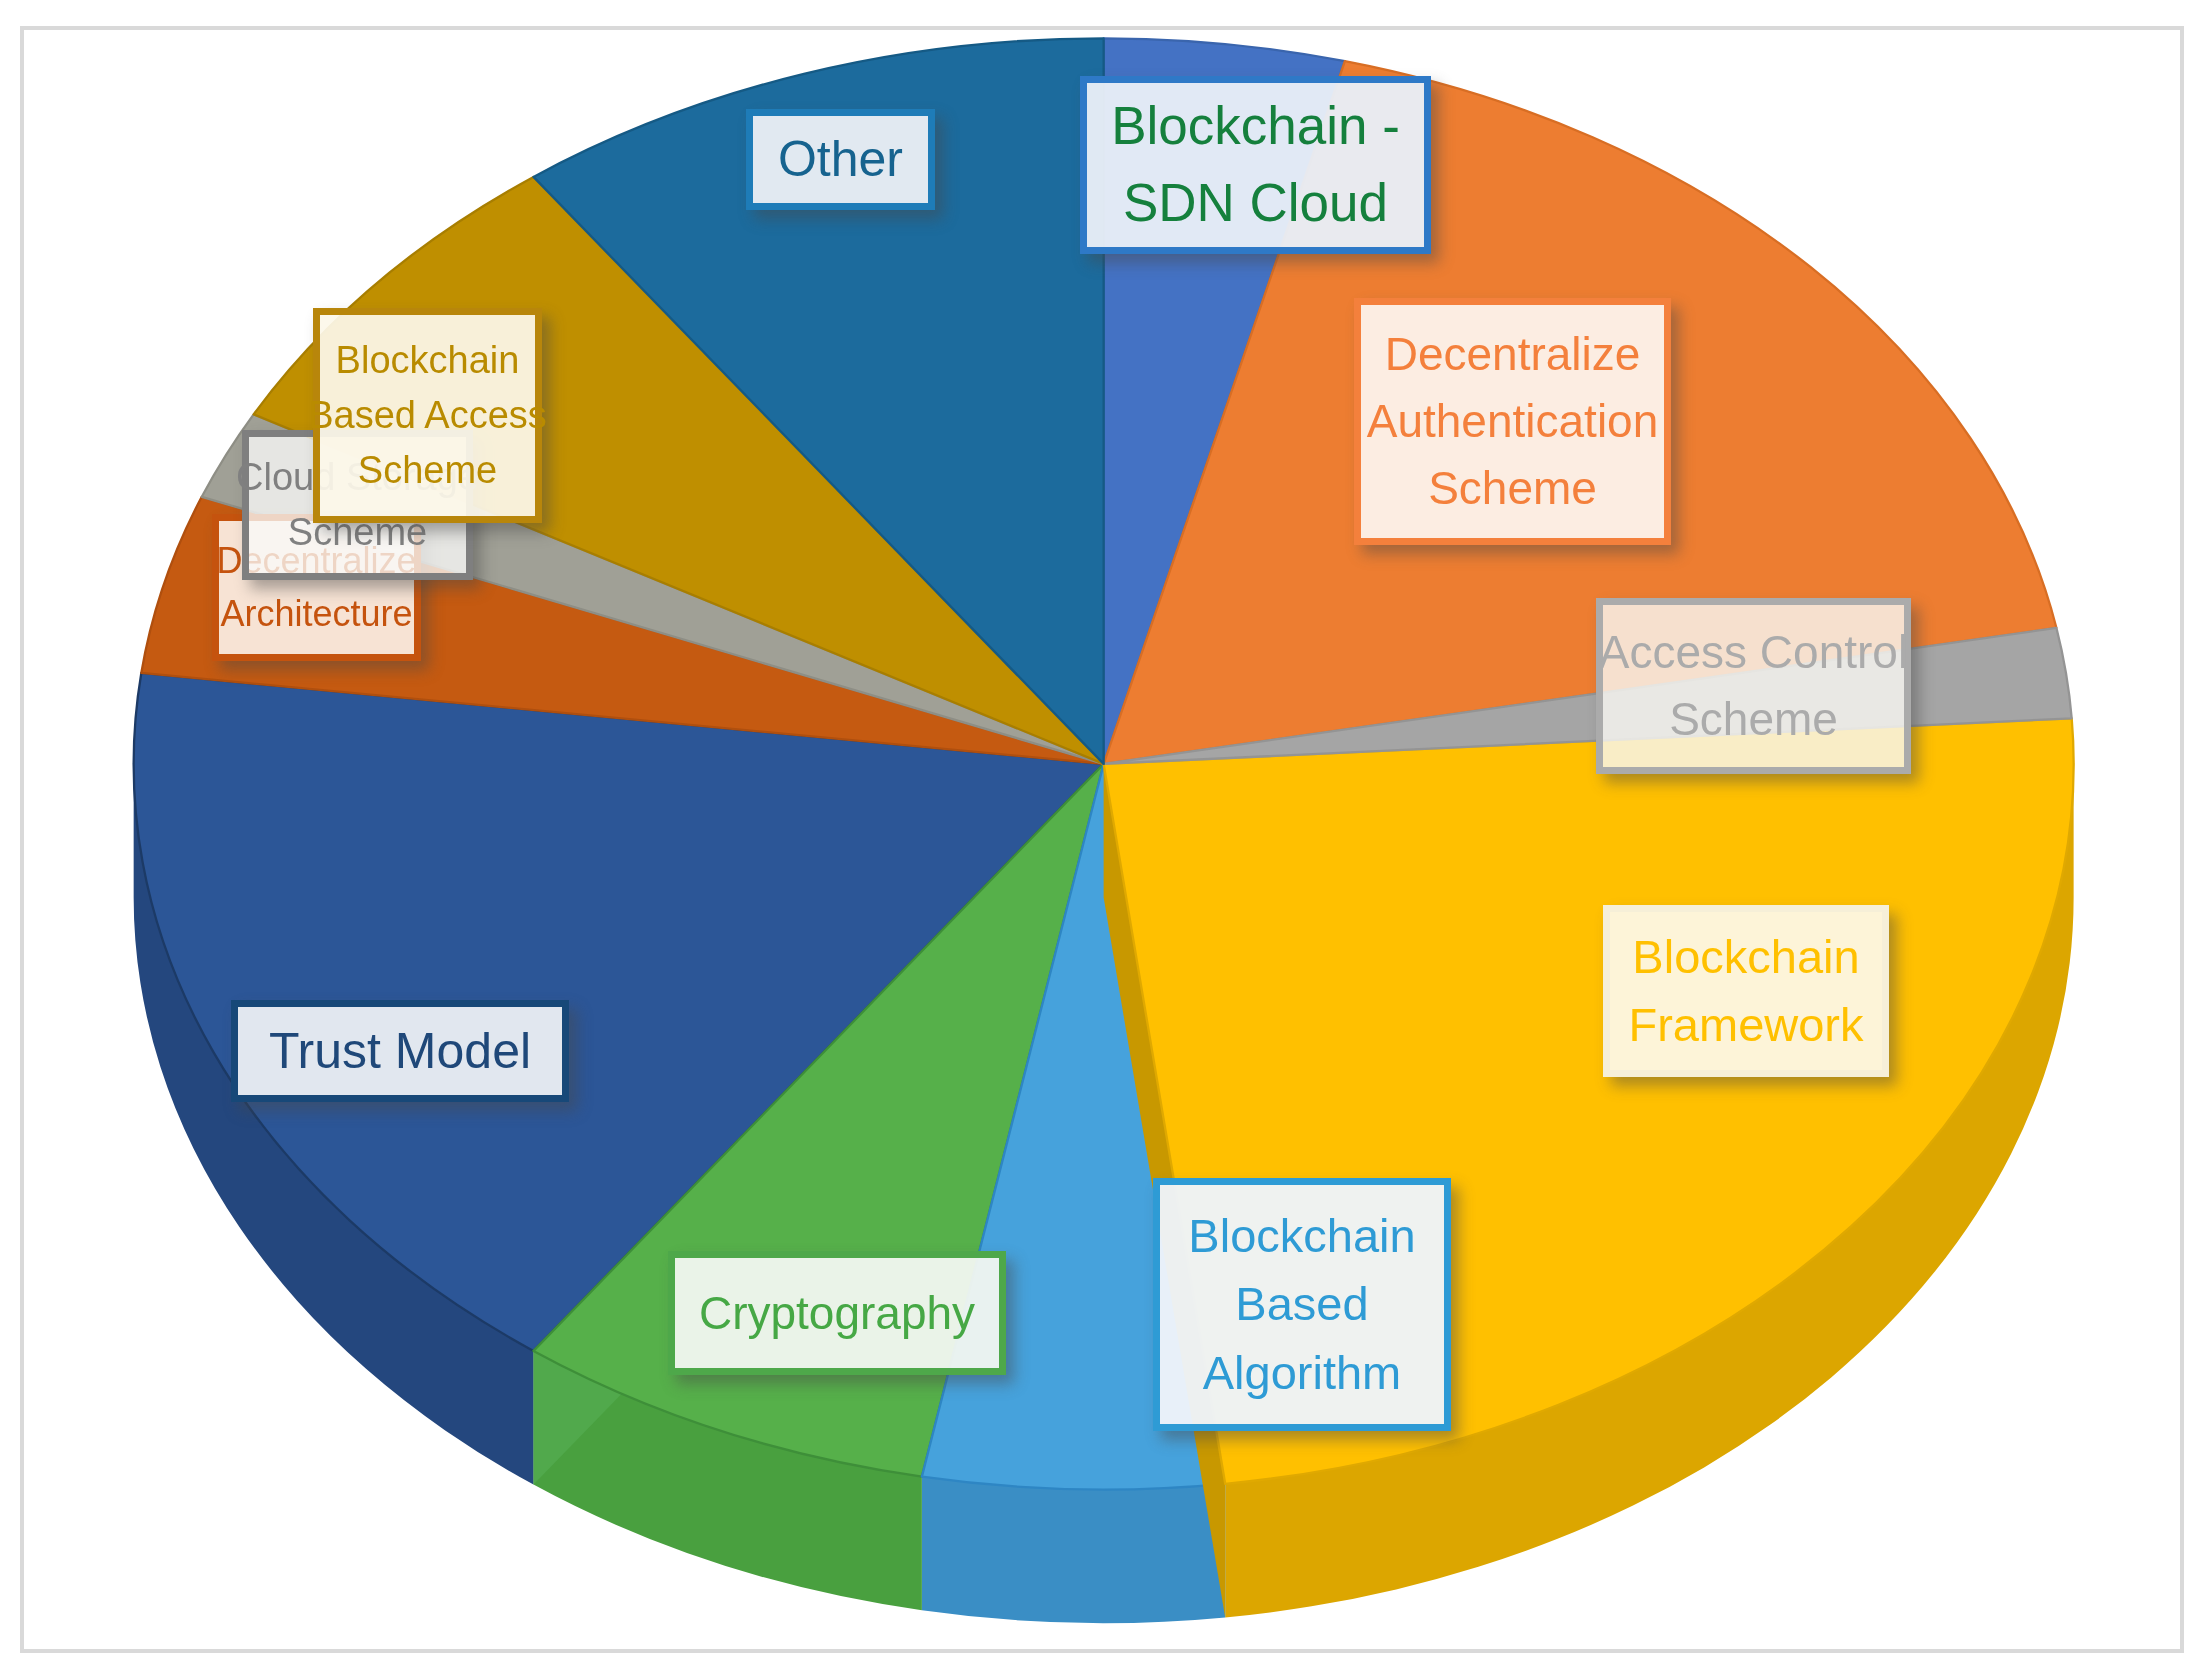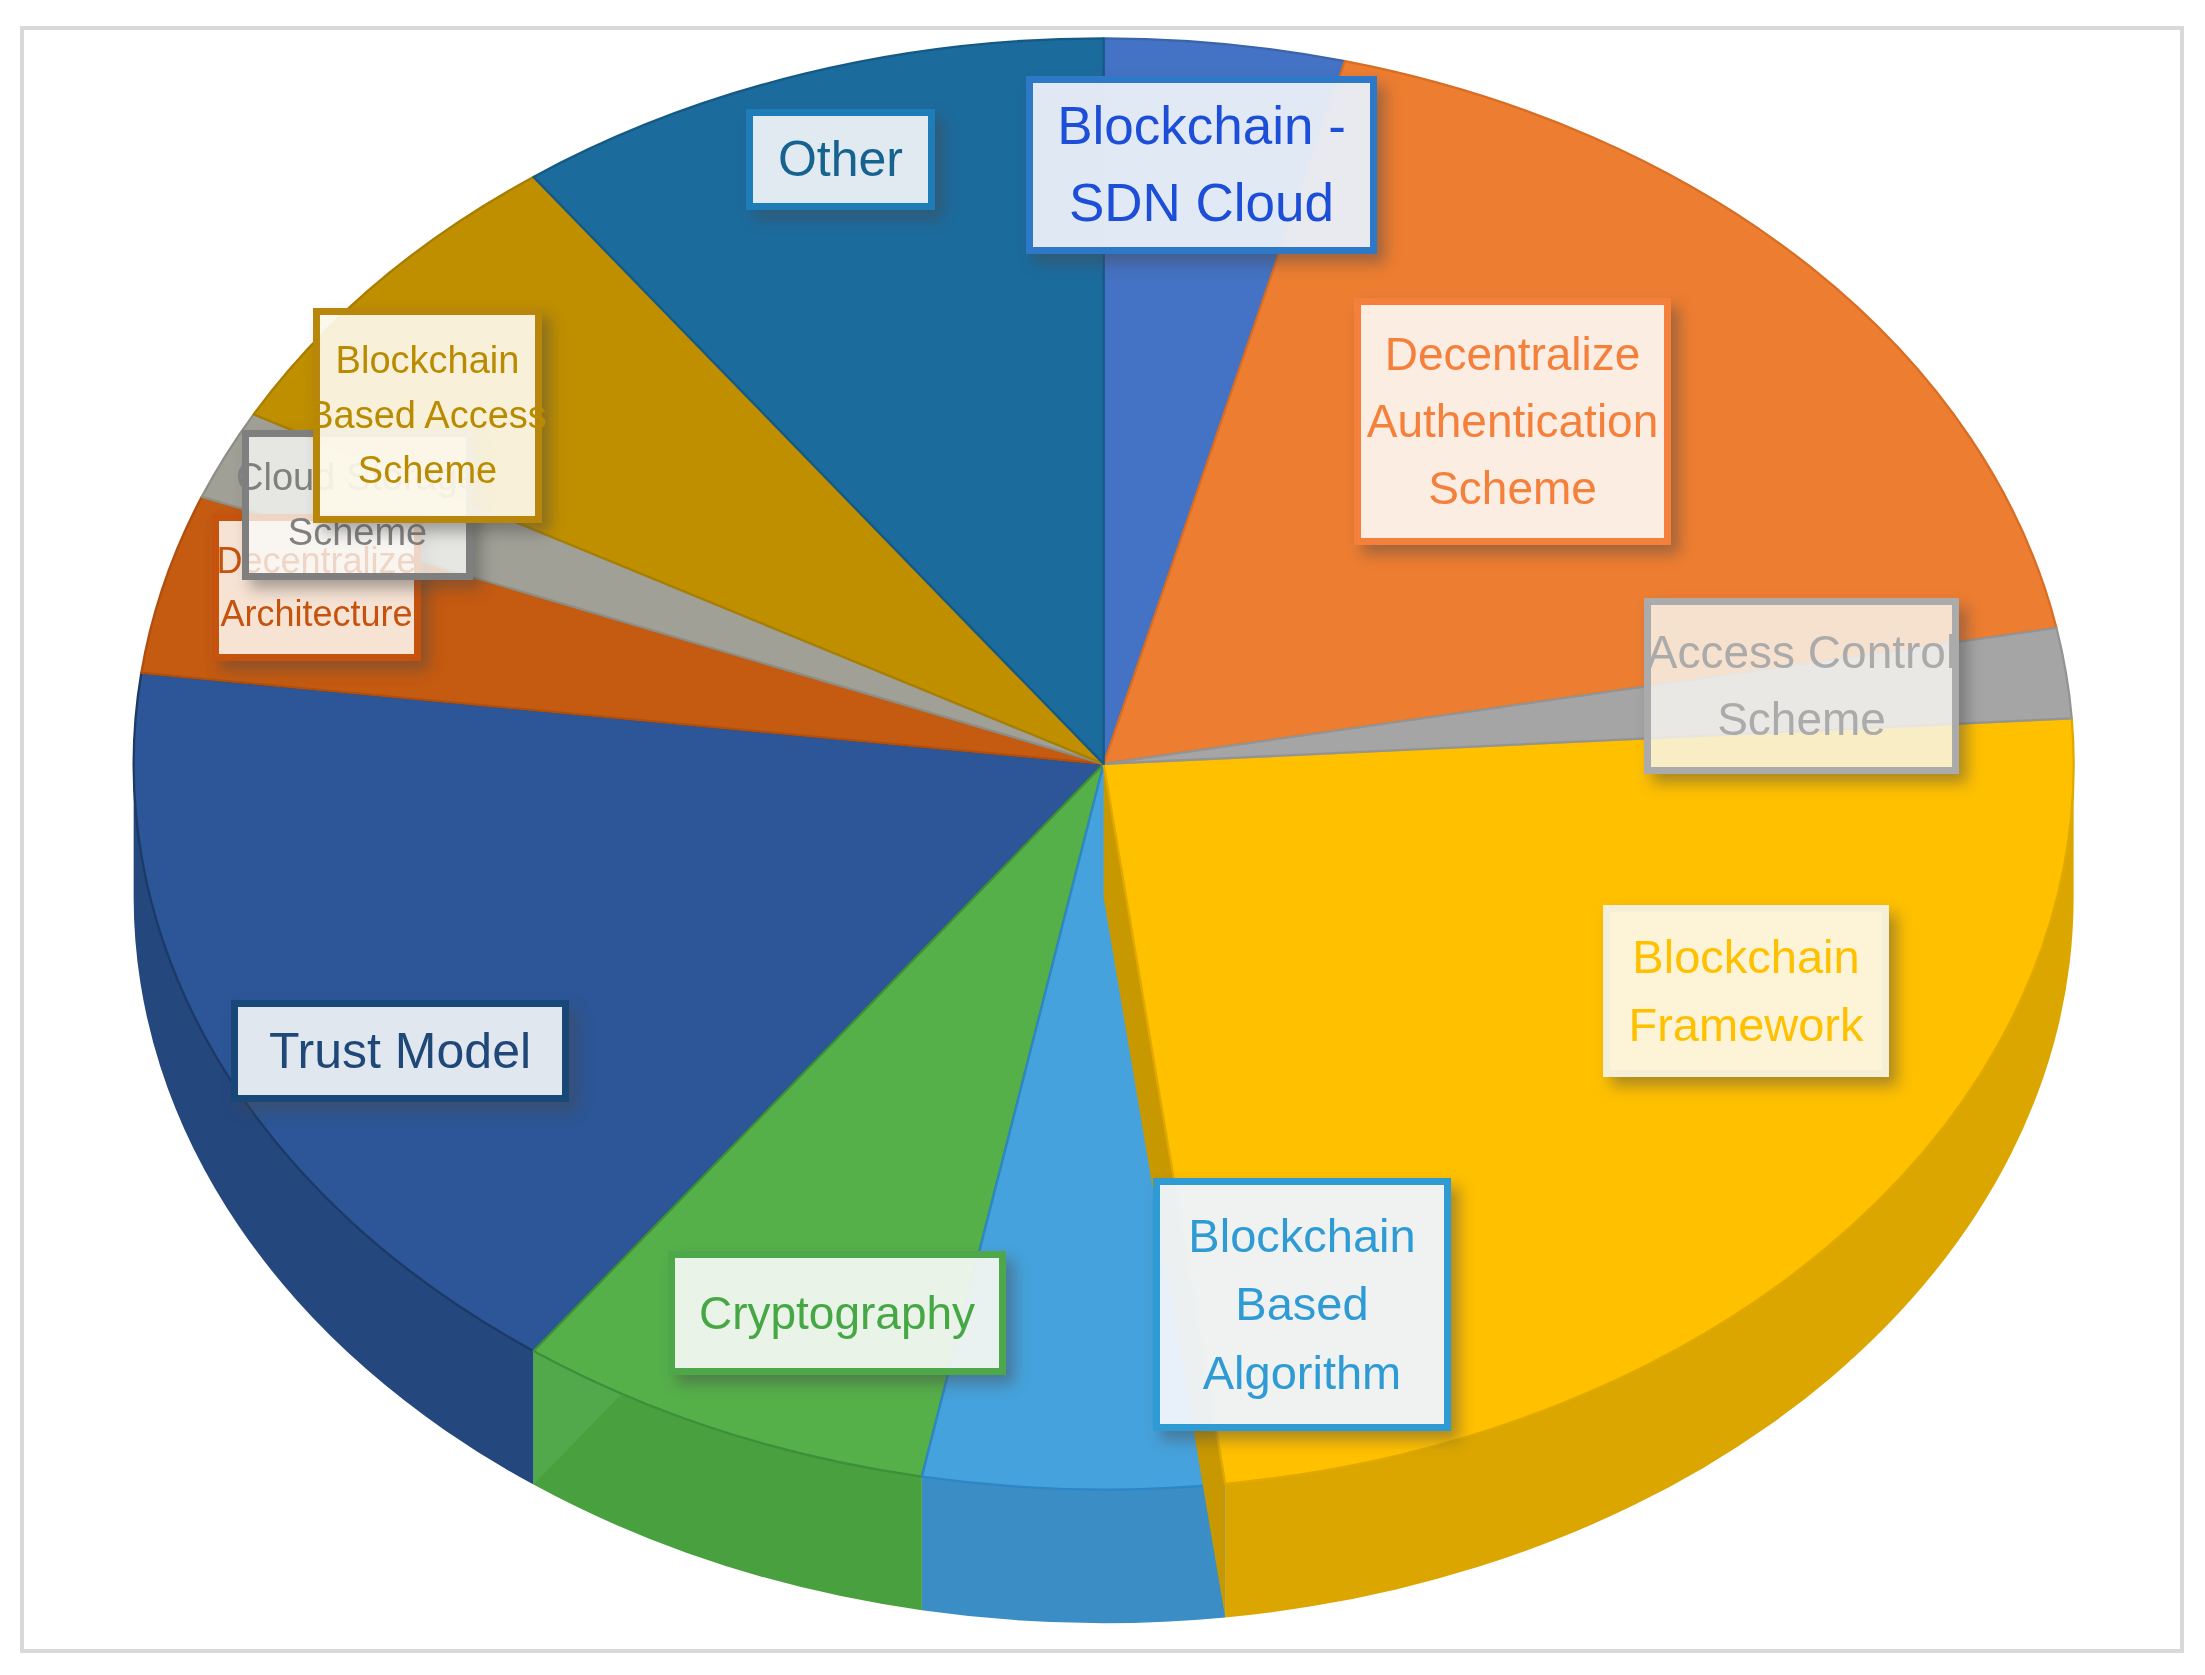--- a/index.html
+++ b/index.html
@@ -41,30 +41,30 @@
       <path d="M1445,1000 L2712.493945103905,940.3490064471524 A1270,950 0 0 1 1604.1732066266661,1942.508966248754 Z" fill="#FFC000" stroke="#e0a900" stroke-width="3" stroke-linejoin="round"></path>
       <path d="M1445,1000 L1445,50 A1270,950 0 0 1 1760.8361566993658,79.84599692780046 Z" fill="#4472C4" stroke="#3a65ad" stroke-width="3" stroke-linejoin="round"></path>
       <path d="M1445,1000 L1760.8361566993658,79.84599692780046 A1270,950 0 0 1 2692.504808425435,821.9877511435617 Z" fill="#ED7D31" stroke="#d86e24" stroke-width="3" stroke-linejoin="round"></path>
       <path d="M1445,1000 L2692.504808425435,821.9877511435617 A1270,950 0 0 1 2712.493945103905,940.3490064471524 Z" fill="#A5A5A5" stroke="#949494" stroke-width="3" stroke-linejoin="round"></path>
       <path d="M1445,1000 L185.014329330613,880.9334281139113 A1270,950 0 0 1 264.18386292192054,650.2816749495564 Z" fill="#C55A11" stroke="#b04f0e" stroke-width="3" stroke-linejoin="round"></path>
       <path d="M1445,1000 L264.18386292192054,650.2816749495564 A1270,950 0 0 1 332.0905163442926,542.3340096033714 Z" fill="#A0A096" stroke="#8e8e85" stroke-width="3" stroke-linejoin="round"></path>
       <path d="M1445,1000 L332.0905163442926,542.3340096033714 A1270,950 0 0 1 698.5127295885579,231.4338553438006 Z" fill="#BF8F00" stroke="#a87e00" stroke-width="3" stroke-linejoin="round"></path>
       <path d="M1445,1000 L698.5127295885579,231.4338553438006 A1270,950 0 0 1 1444.9999999999986,50 Z" fill="#1C6B9D" stroke="#155a85" stroke-width="3" stroke-linejoin="round"></path>
     </svg>
   <div class="label-layer">
-      <div class="pie-label" style="left: 1026px; top: 76px; width: 351px; height: 178px; font-size: 53px; color: #1d4ed8; border-color: rgb(46, 121, 199); background: rgba(232, 238, 247, 0.96); z-index: 1;">
+      <div class="pie-label" style="left: 1080px; top: 76px; width: 351px; height: 178px; font-size: 53px; color: #15803d; border-color: rgb(46, 121, 199); background: rgba(232, 238, 247, 0.96); z-index: 1;">
         <div>Blockchain -</div>
         <div>SDN Cloud</div>
       </div>
       <div class="pie-label" style="left: 1354px; top: 298px; width: 317px; height: 247px; font-size: 46px; color: rgb(244, 128, 60); border-color: rgb(244, 128, 60); background: rgba(253, 243, 236, 0.95); z-index: 1;">
         <div>Decentralize</div>
         <div>Authentication</div>
         <div>Scheme</div>
       </div>
-      <div class="pie-label" style="left: 1644px; top: 598px; width: 315px; height: 176px; font-size: 46px; color: rgb(171, 171, 171); border-color: rgb(171, 171, 171); background: rgba(248, 247, 242, 0.82); z-index: 1;">
+      <div class="pie-label" style="left: 1596px; top: 598px; width: 315px; height: 176px; font-size: 46px; color: rgb(171, 171, 171); border-color: rgb(171, 171, 171); background: rgba(248, 247, 242, 0.82); z-index: 1;">
         <div>Access Control</div>
         <div>Scheme</div>
       </div>
       <div class="pie-label" style="left: 1603px; top: 905px; width: 286px; height: 172px; font-size: 47px; color: rgb(255, 192, 0); border-color: rgb(246, 239, 216); background: rgba(253, 247, 228, 0.95); z-index: 1;">
         <div>Blockchain</div>
         <div>Framework</div>
       </div>
       <div class="pie-label" style="left: 1153px; top: 1178px; width: 298px; height: 253px; font-size: 47px; color: rgb(46, 155, 213); border-color: rgb(46, 155, 213); background: rgba(238, 244, 250, 0.96); z-index: 1;">
         <div>Blockchain</div>
         <div>Based</div>

